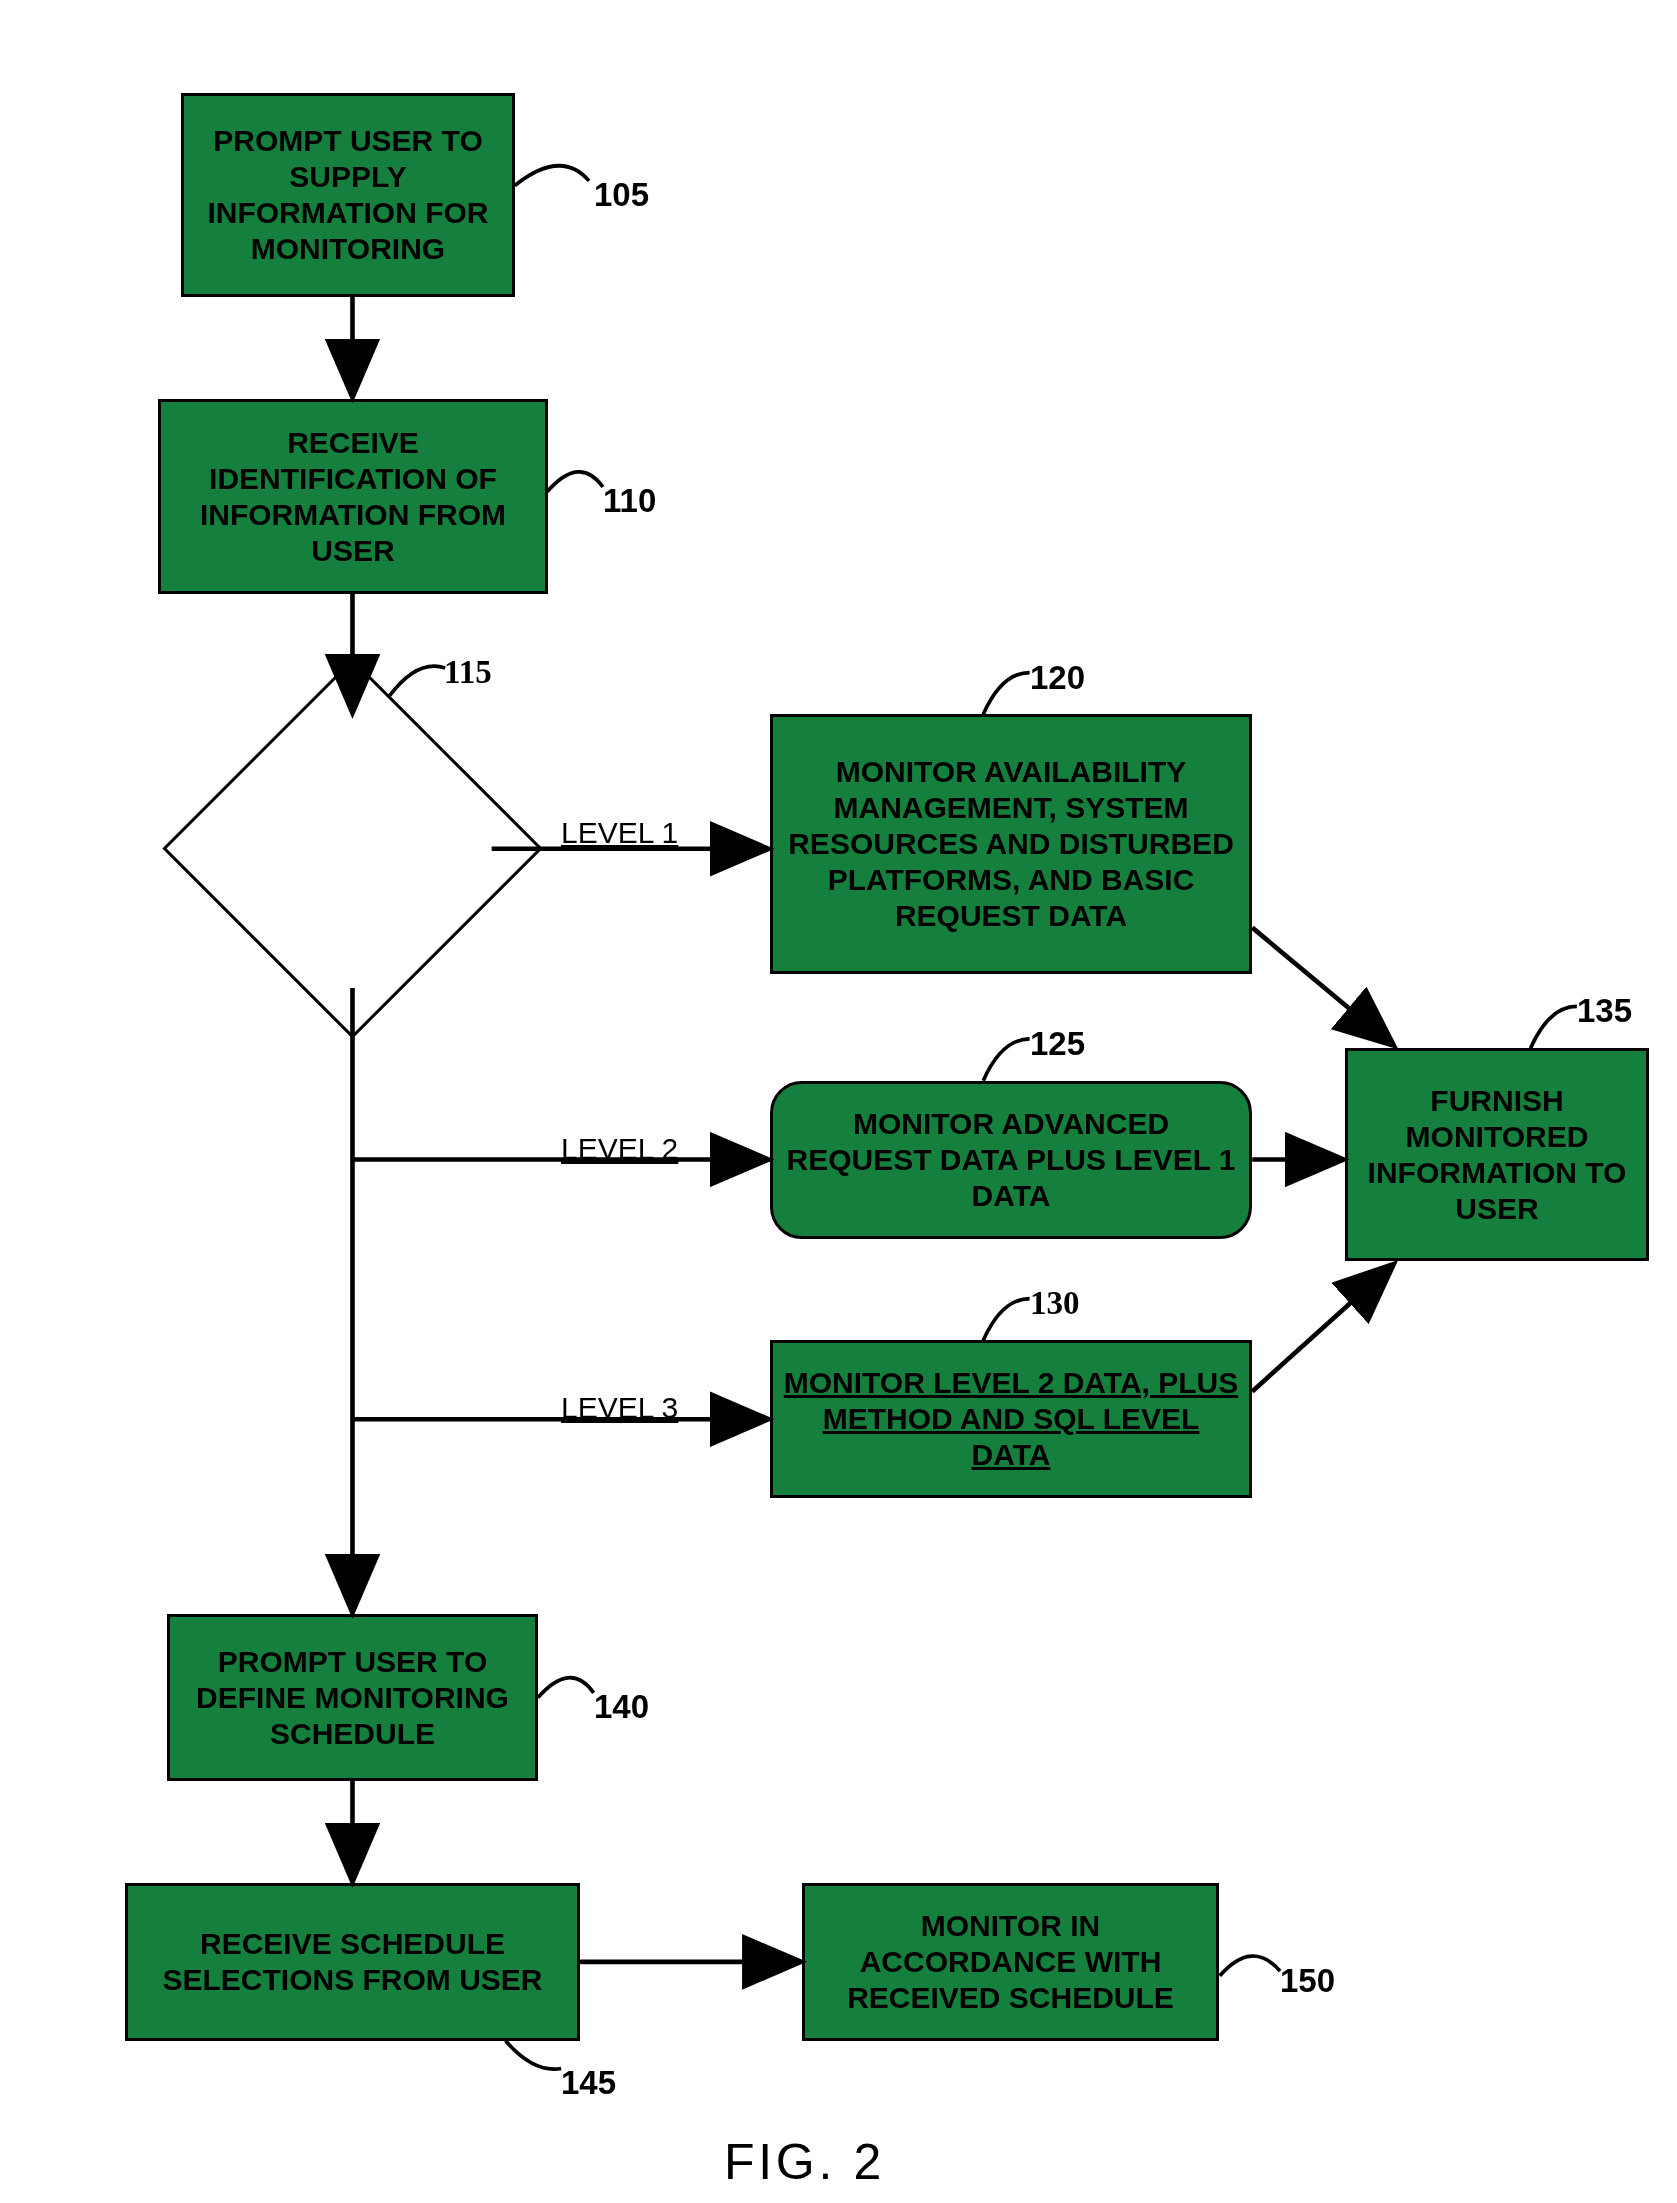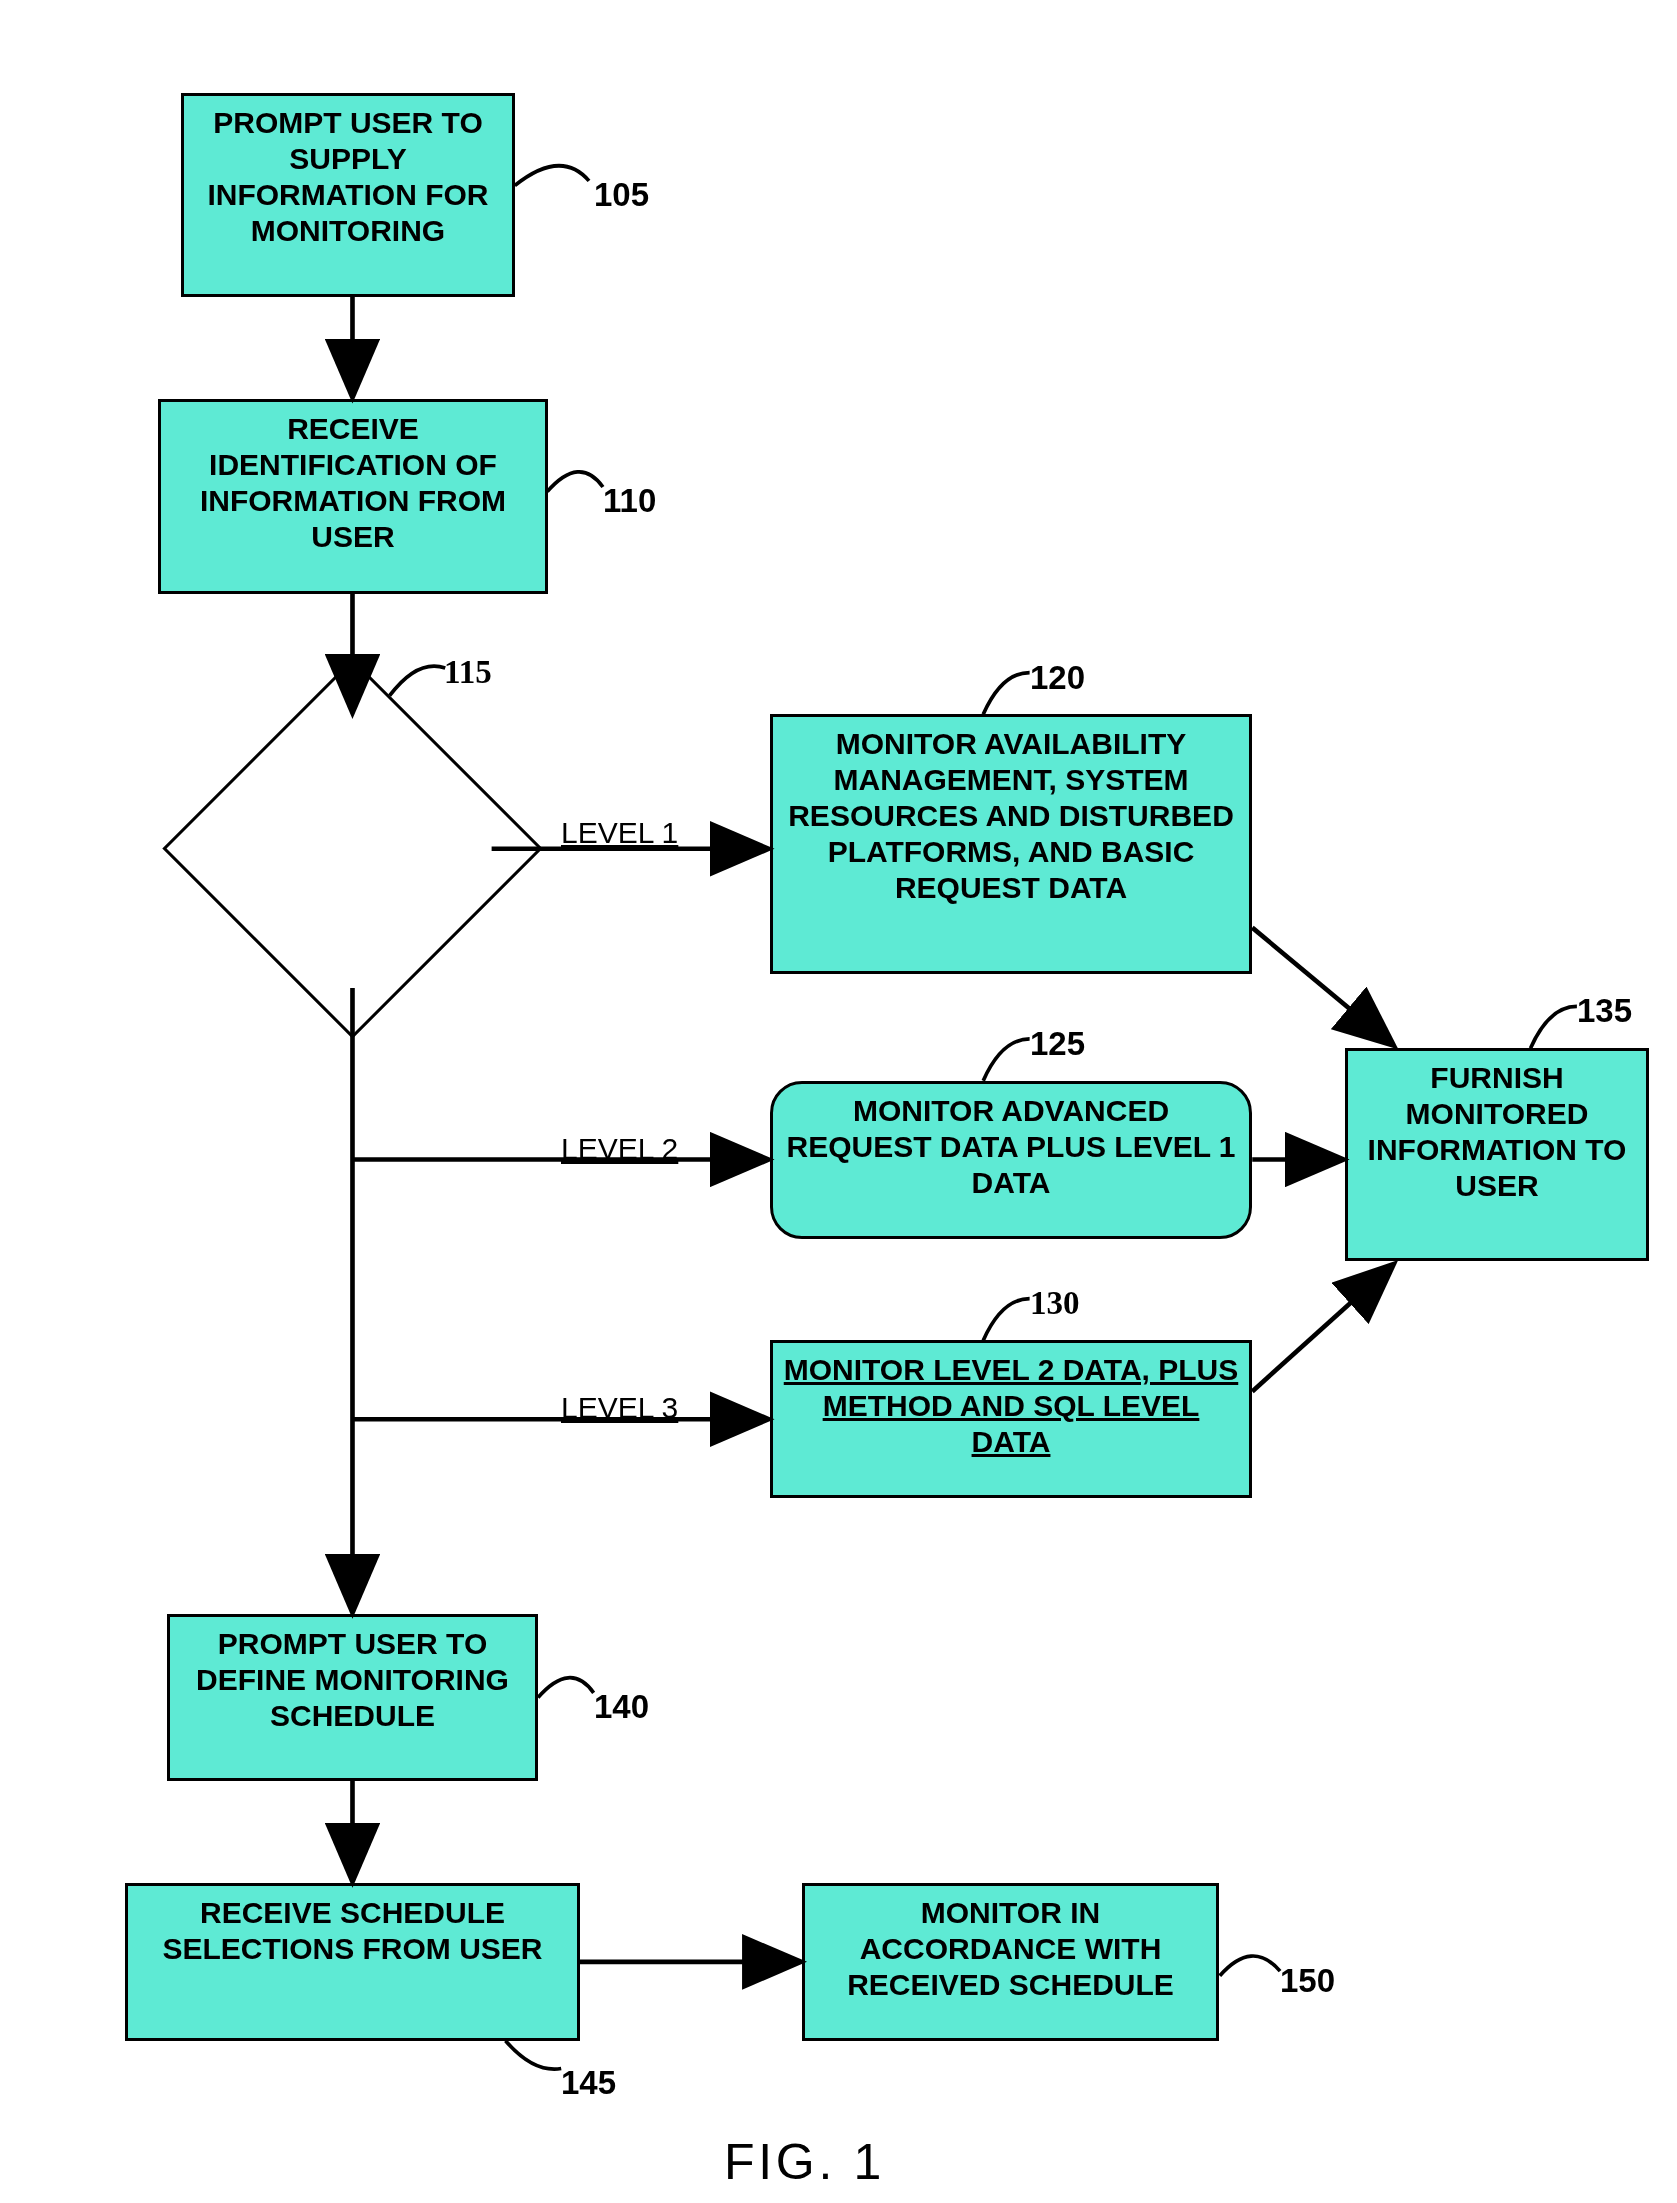--- a/index.html
+++ b/index.html
@@ -7,22 +7,23 @@
     padding: 0;
     background: white;
     font-family: Arial, Helvetica, sans-serif;
     width: 1678px;
     height: 2204px;
     position: relative;
   }
   .box {
     position: absolute;
     border: 3.7px solid black;
-    background: #5eead4;
+    background: #15803d;
     display: flex;
+    align-items: center;
     justify-content: center;
     text-align: center;
     font-weight: bold;
     font-size: 30px;
     line-height: 1.2;
     padding: 9.3px;
     box-sizing: border-box;
   }
   .diamond {
     position: absolute;
@@ -127,21 +128,21 @@
 
 <div class="box" style="left:802px; top:1883px; width:417px; height:158px;">
   <span>MONITOR IN ACCORDANCE WITH RECEIVED SCHEDULE</span>
 </div>
 <div class="label" style="left:1280px; top:1962px;">150</div>
 
 <div class="edge-label" style="left:561px; top:816px;">LEVEL 1</div>
 <div class="edge-label" style="left:561px; top:1132px;">LEVEL 2</div>
 <div class="edge-label" style="left:561px; top:1391px;">LEVEL 3</div>
 
-<div class="figure-label" style="left:724px; top:2133px;">FIG. 1</div>
+<div class="figure-label" style="left:724px; top:2133px;">FIG. 2</div>
 
 <svg class="arrows" viewBox="0 0 1809 2376" width="1678" height="2204">
   <defs>
     <marker id="arrowhead" markerWidth="14" markerHeight="12" refX="12" refY="6" orient="auto">
       <polygon points="0 0, 14 6, 0 12" fill="black"></polygon>
     </marker>
   </defs>
 
   <line x1="380" y1="320" x2="380" y2="425" stroke="black" stroke-width="5" marker-end="url(#arrowhead)"></line>
 

